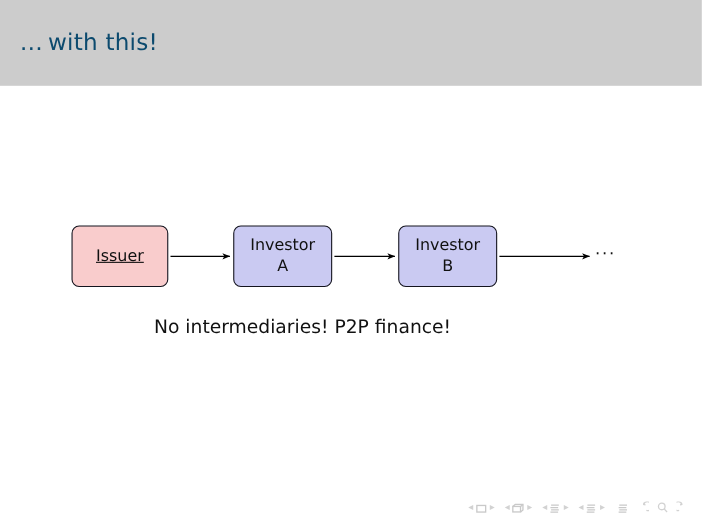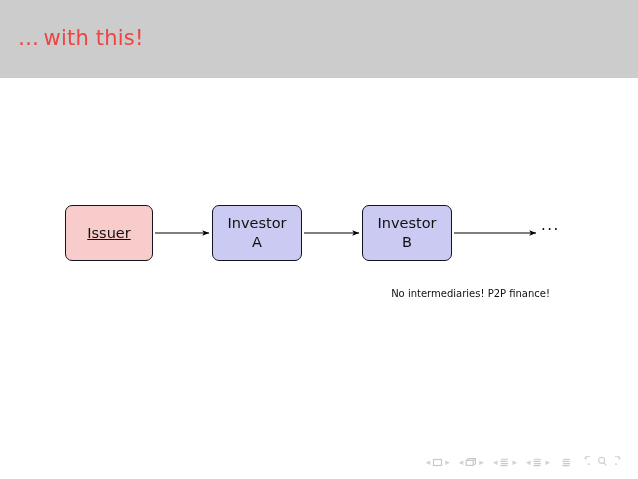--- a/index.html
+++ b/index.html
@@ -31,21 +31,21 @@
     height: 78px;
     background: #cccccc;
   }
   .frame-title {
     position: absolute;
     left: 18px;
     top: 25px;
     font-family: "DejaVu Sans", sans-serif;
     font-size: 21px;
     line-height: 26px;
-    color: #ef4444;
+    color: #0c4a6e;
     letter-spacing: 0.2px;
     white-space: nowrap;
   }
 
   
   .diagram {
     position: absolute;
     left: 0;
     top: 0;
     width: 638px;
@@ -109,23 +109,23 @@
     color: #111111;
     letter-spacing: 1.5px;
     pointer-events: auto;
   }
 
   .caption {
     position: absolute;
     left: 0;
     top: 288px;
     width: 550px;
-    text-align: right;
-    font-family: "DejaVu Sans", sans-serif;
-    font-size: 10px;
+    text-align: center;
+    font-family: "DejaVu Sans", sans-serif;
+    font-size: 17px;
     color: #111111;
     pointer-events: auto;
   }
 
   
   .navsymbols {
     position: absolute;
     right: 12px;
     bottom: 8px;
     height: 18px;

